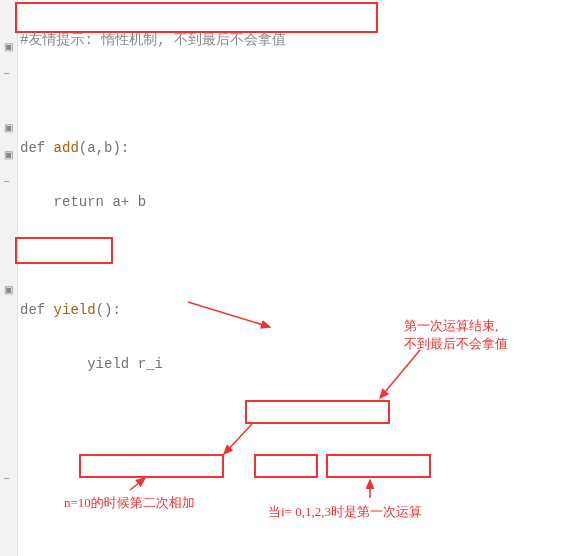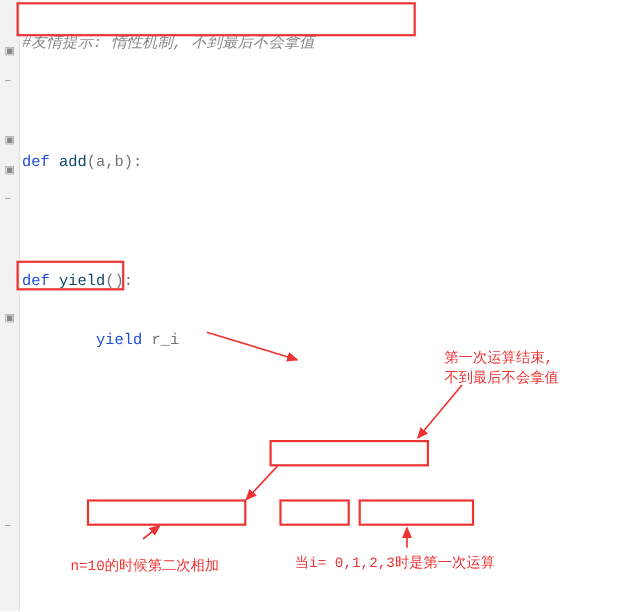--- a/index.html
+++ b/index.html
@@ -1,47 +1,48 @@
 <!DOCTYPE html>
 <html><head>
 <meta charset="utf-8">
 <style>
 *{box-sizing:border-box}
 body{margin:0;padding:0;background:#fff;font-family:"Courier New",monospace;font-size:14px;line-height:27px;width:568px;height:556px;overflow:hidden;position:relative}
 .gutter{position:absolute;left:0;top:0;width:18px;height:556px;background:#f2f2f2;border-right:1px solid #e0e0e0}
 .fold{position:absolute;left:4px;color:#888;font-size:10px;font-family:sans-serif}
 .code{position:absolute;left:20px;top:0;right:0;white-space:pre}
 .line{height:27px;position:relative}
-.kw{color:#1d4ed8}
+.kw{color:#737373}
 .num{color:#0000ff}
-.cm{color:#888;font-style:italic}
-.fn{color:#0c4a6e}
+.cm{color:#888;}
+.fn{color:#a16207}
 .id{color:#737373}
 .op{color:#333}
 .red-box{position:absolute;border:2px solid #e33;pointer-events:none}
 .arrow{position:absolute;pointer-events:none}
-.ann{position:absolute;color:#e33;font-family:Liberation Mono, monospace;font-size:13px;white-space:nowrap}
+.ann{position:absolute;color:#e33;font-family:Liberation Serif, serif;font-size:13px;white-space:nowrap}
 </style>
 </head>
 <body>
 
 <div class="gutter">
   <span class="fold" style="top:33px">▣</span>
   <span class="fold" style="top:60px">−</span>
   <span class="fold" style="top:114px">▣</span>
   <span class="fold" style="top:141px">▣</span>
   <span class="fold" style="top:168px">−</span>
   <span class="fold" style="top:276px">▣</span>
   <span class="fold" style="top:465px">−</span>
 </div>
 
 <div class="code">
 <div class="line"><span class="cm">#友情提示: 惰性机制, 不到最后不会拿值</span></div>
 <div class="line"></div>
 <div class="line"><span class="kw">def</span><span class="fn"> add</span><span class="id">(a,b):</span></div>
+<div class="line">    <span class="kw">return</span><span class="id"> a+ b</span></div>
 <div class="line"></div>
 <div class="line"><span class="kw">def</span><span class="fn"> yield</span><span class="id">():</span></div>
 <div class="line">        <span class="kw">yield</span><span class="id"> r_i</span></div>
 <div class="line"></div>
 
 
 
 
 
 
@@ -53,21 +54,21 @@
 
 <div class="red-box" style="left:15px;top:2px;width:363px;height:31px"></div>
 <div class="red-box" style="left:15px;top:237px;width:98px;height:27px"></div>
 <div class="red-box" style="left:245px;top:400px;width:145px;height:24px"></div>
 <div class="red-box" style="left:79px;top:454px;width:145px;height:24px"></div>
 <div class="red-box" style="left:254px;top:454px;width:64px;height:24px"></div>
 <div class="red-box" style="left:326px;top:454px;width:105px;height:24px"></div>
 
 <div class="ann" style="left:404px;top:312px">第一次运算结束,</div>
 <div class="ann" style="left:404px;top:330px">不到最后不会拿值</div>
-<div class="ann" style="left:64px;top:501px">n=10的时候第二次相加</div>
+<div class="ann" style="left:64px;top:489px">n=10的时候第二次相加</div>
 <div class="ann" style="left:268px;top:498px">当i= 0,1,2,3时是第一次运算</div>
 
 <svg class="arrow" style="left:0;top:0" width="568" height="556">
   <defs>
     <marker id="ah" markerWidth="8" markerHeight="8" refX="6" refY="3" orient="auto">
       <path d="M0,0 L7,3 L0,6 Z" fill="#e33"></path>
     </marker>
   </defs>
 
   <line x1="188" y1="302" x2="270" y2="327" stroke="#e33" stroke-width="1.5" marker-end="url(#ah)"></line>

